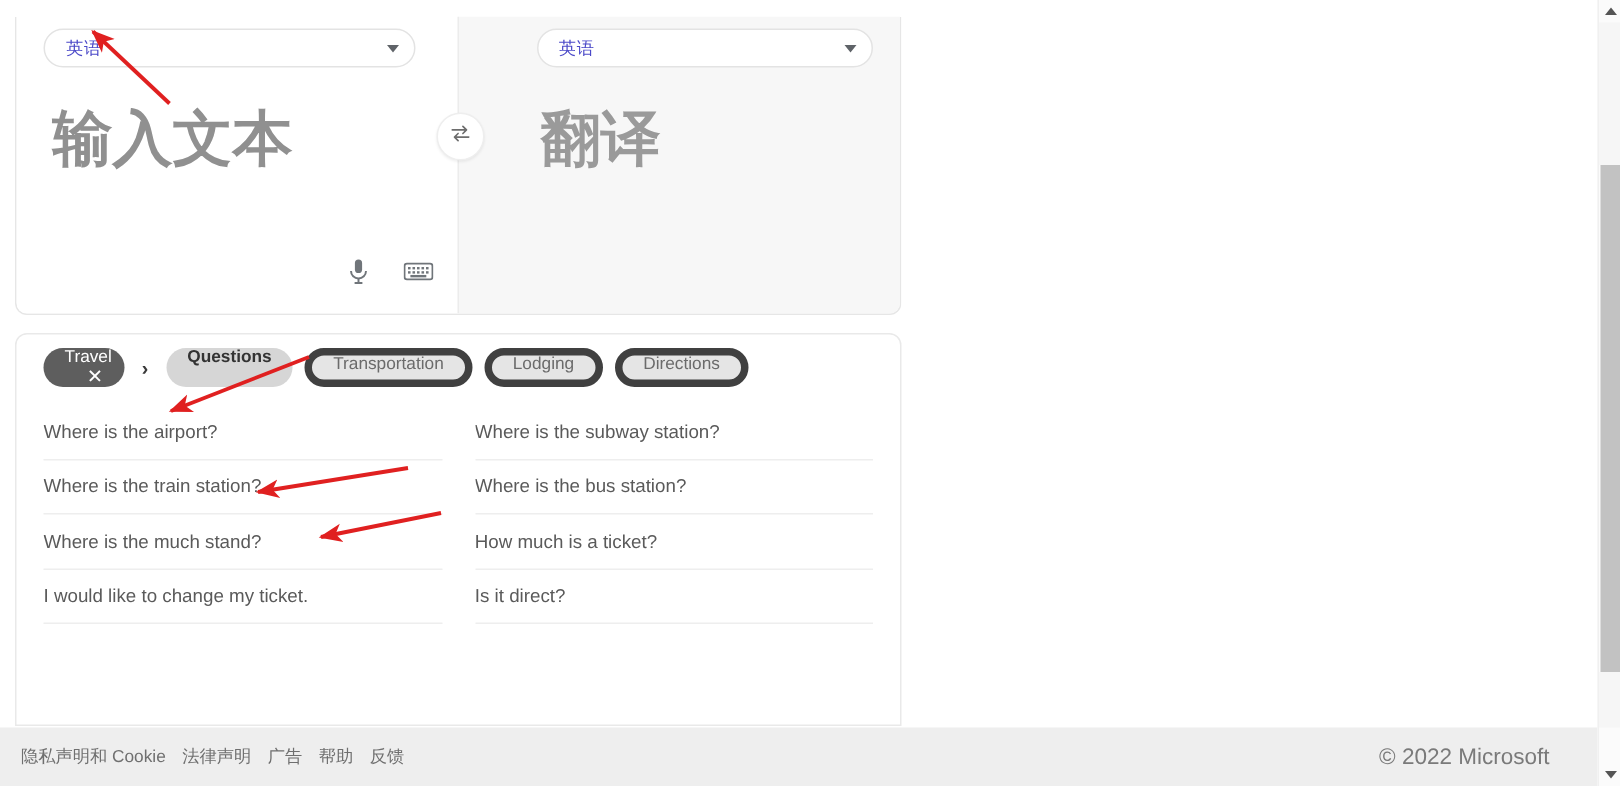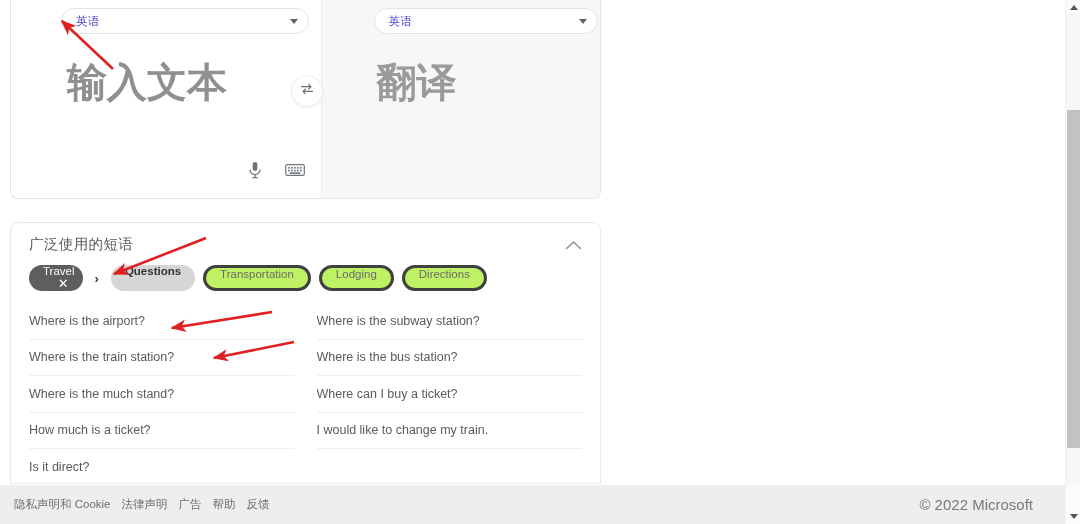--- a/index.html
+++ b/index.html
@@ -15,30 +15,29 @@
     position: relative;
     width: 1080px;
     height: 524px;
     background: #ffffff;
   }
 
   
   .translator-card {
     position: absolute;
     left: 10px;
-    top: 0px;
+    top: 11px;
     width: 591px;
     height: 199px;
     background: #ffffff;
     border: 1px solid #e6e6e6;
     border-top: none;
     border-radius: 0 0 8px 8px;
     display: flex;
     overflow: hidden;
-    padding-left: 32px;
   }
 
   .pane {
     position: relative;
     height: 100%;
   }
   .pane-source {
     width: 295px;
     background: #ffffff;
     border-right: 1px solid #ececec;
@@ -191,23 +190,23 @@
     font-weight: bold;
     margin: 0 4px;
     user-select: none;
   }
   .chip-active {
     background: #d6d6d6;
     color: #333333;
     font-weight: bold;
   }
   .chip-plain {
-    background: #bef264;
+    background: #e5e5e5;
     color: #6b6b6b;
-    border: 3px solid #404040;
+    border: 5px solid #404040;
   }
 
   .phrase-grid {
     margin-top: 12px;
     padding: 0 18px;
     display: grid;
     grid-template-columns: 1fr 1fr;
     column-gap: 22px;
   }
   .phrase-item {
@@ -362,30 +361,20 @@
   <div class="swap-btn">
     <span>
       <svg width="16" height="16" viewBox="0 0 16 16" fill="none">
         <path d="M2.5 5.6h9.2M9.6 3.2l2.4 2.4-2.4 2.4" stroke="#6d6d6d" stroke-width="1.1" stroke-linecap="round" stroke-linejoin="round"></path>
         <path d="M13.5 10.4H4.3M6.4 8l-2.4 2.4L6.4 12.8" stroke="#6d6d6d" stroke-width="1.1" stroke-linecap="round" stroke-linejoin="round"></path>
       </svg>
     </span>
   </div>
 
   <div class="phrases-card">
-    <div class="phrases-header">
-      <div class="phrases-title">广泛使用的短语</div>
-      <div class="collapse-btn">
-        <span>
-          <svg width="17" height="11" viewBox="0 0 17 11" fill="none">
-            <path d="M1.5 8.5L8.5 2l7 6.5" stroke="#8a8a8a" stroke-width="1.3" stroke-linecap="round" stroke-linejoin="round"></path>
-          </svg>
-        </span>
-      </div>
-    </div>
 
     <div class="chips-row">
       <div class="chip chip-selected">
         <span>Travel</span>
         <span class="chip-close">✕</span>
       </div>
       <span class="chip-sep">›</span>
       <div class="chip chip-active">
         <span>Questions</span>
       </div>
@@ -399,23 +388,22 @@
         <span>Directions</span>
       </div>
     </div>
 
     <div class="phrase-grid">
       <div class="phrase-item">Where is the airport?</div>
       <div class="phrase-item">Where is the subway station?</div>
       <div class="phrase-item">Where is the train station?</div>
       <div class="phrase-item">Where is the bus station?</div>
       <div class="phrase-item">Where is the much stand?</div>
-      <div class="phrase-item">Where can I buy a ticket?</div>
       <div class="phrase-item">How much is a ticket?</div>
-      <div class="phrase-item">I would like to change my train.</div>
+      <div class="phrase-item">I would like to change my ticket.</div>
       <div class="phrase-item">Is it direct?</div>
     </div>
   </div>
 
   <div class="footer">
     <div class="footer-links">
       <span class="footer-link">隐私声明和 Cookie</span>
       <span class="footer-link">法律声明</span>
       <span class="footer-link">广告</span>
       <span class="footer-link">帮助</span>

